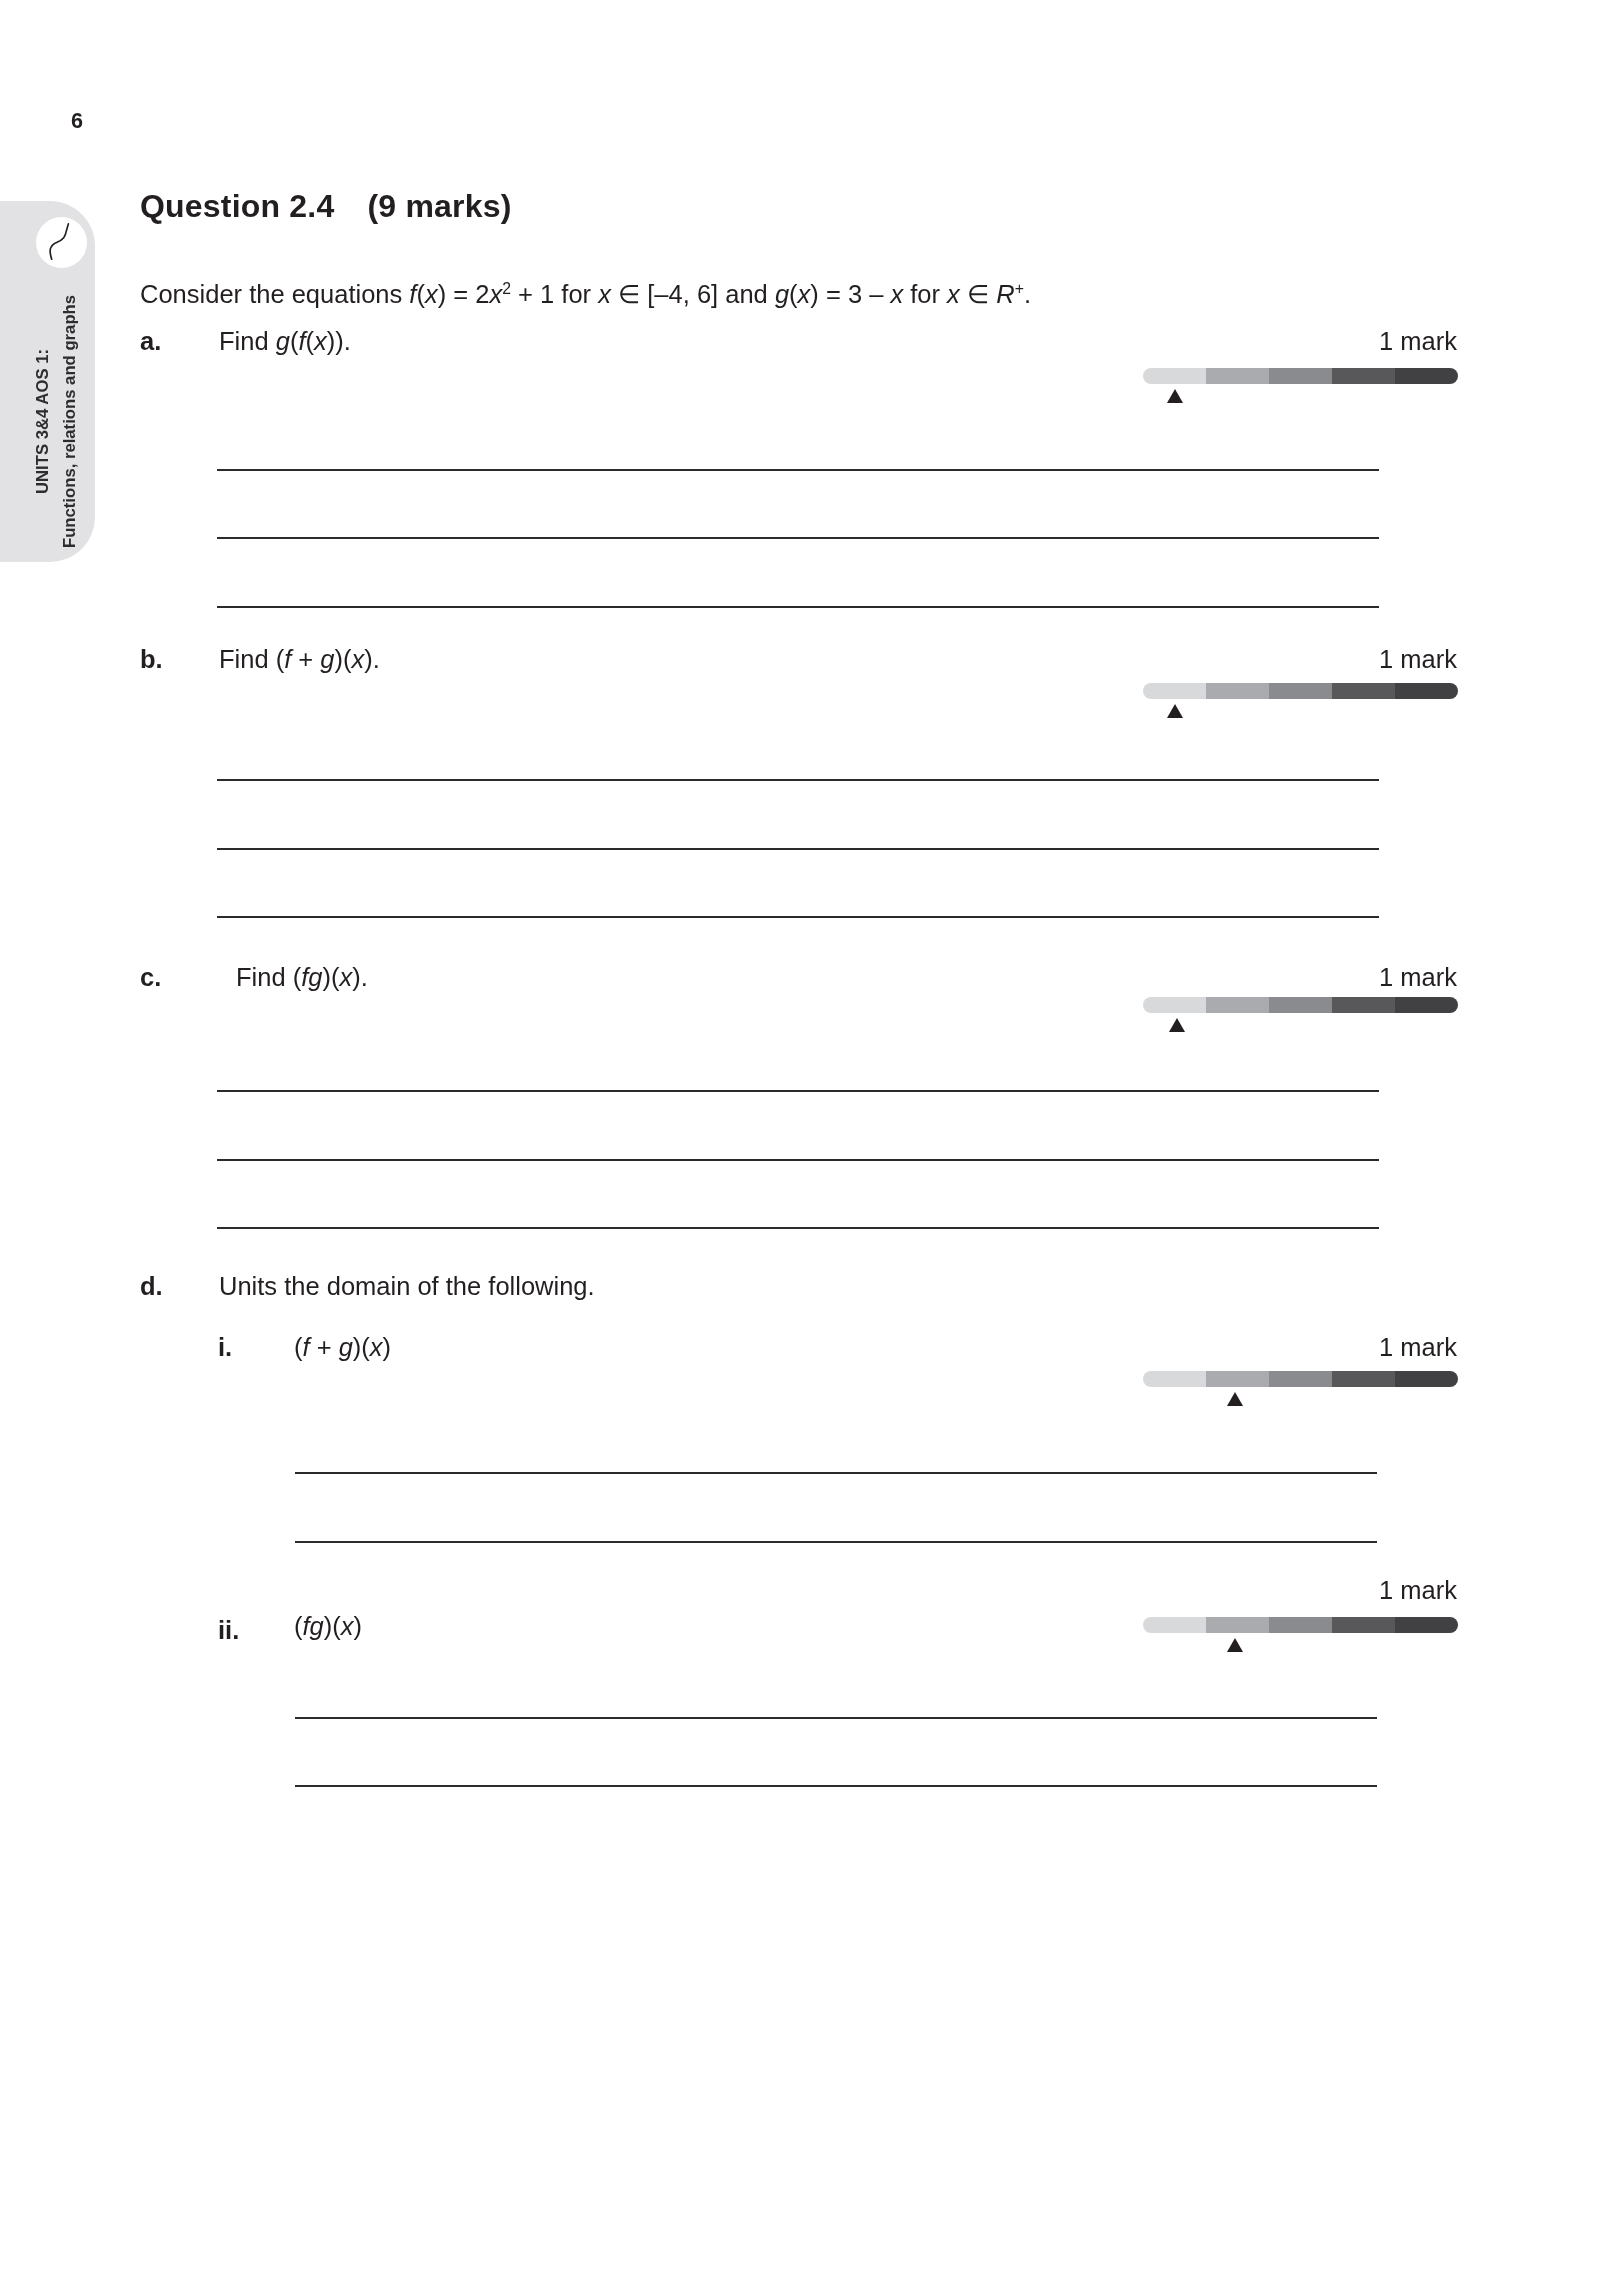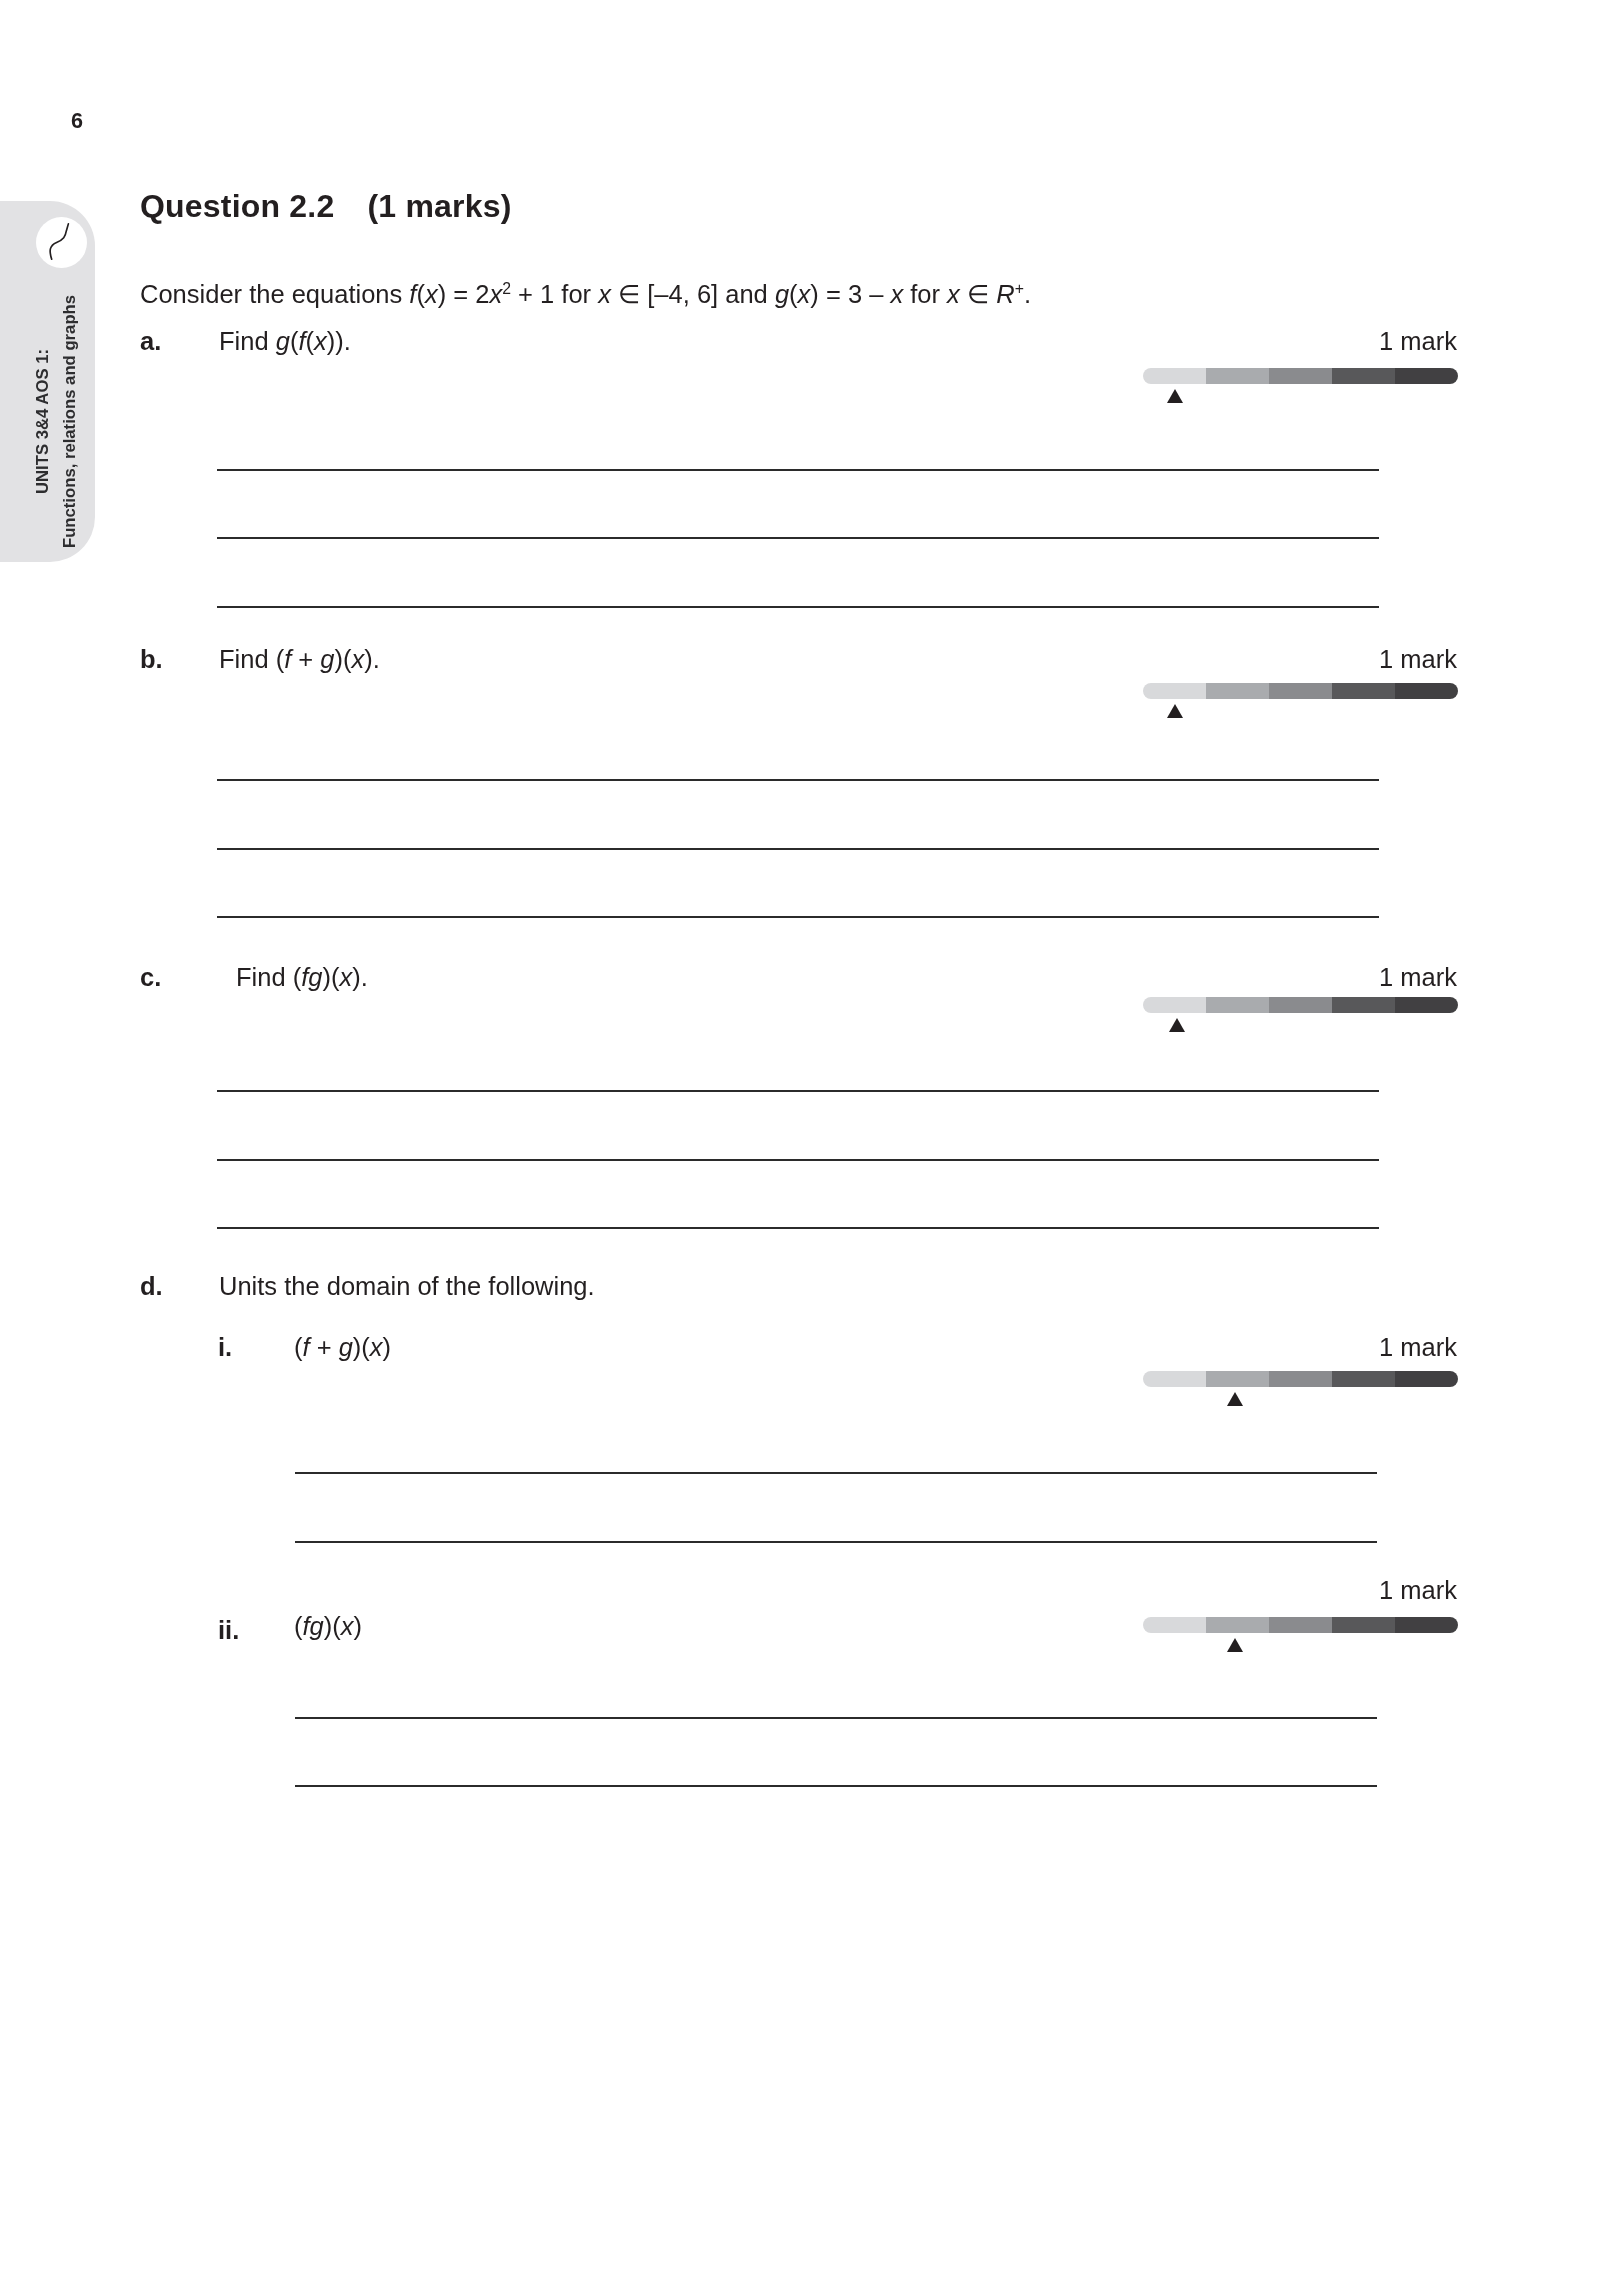--- a/index.html
+++ b/index.html
@@ -69,22 +69,22 @@
     <svg width="51" height="51" viewBox="0 0 52 52">
       <path d="M16,43 C13,34 14,29 21,26 C28,23 30,20 31,14 L33,7" fill="none" stroke="#231f20" stroke-width="1.7" stroke-linecap="round"></path>
     </svg>
   </div>
   <div class="tab-text">
     <div>UNITS 3&amp;4 AOS 1:</div>
     <div>Functions, relations and graphs</div>
   </div>
 
   <div class="qheading">
-    <span>Question 2.2</span>
-    <span>(1 marks)</span>
+    <span>Question 2.4</span>
+    <span>(9 marks)</span>
   </div>
 
   <p class="intro">Consider the equations <i>f</i>(<i>x</i>) = 2<i>x</i><sup>2</sup> + 1 for <i>x</i> ∈ [–4, 6] and <i>g</i>(<i>x</i>) = 3 – <i>x</i> for <i>x</i> ∈ <i>R</i><sup>+</sup>.</p>
 
   <span class="plabel" style="left:140px;top:327px">a.</span>
   <span class="qtext" style="left:219px;top:327px">Find <i>g</i>(<i>f</i>(<i>x</i>)).</span>
   <span class="mark-label" style="top:327px">1 mark</span>
   <div class="markbar" style="top:368px">
     <div class="bar">
         <span style="background: rgb(216, 217, 219);"></span>

